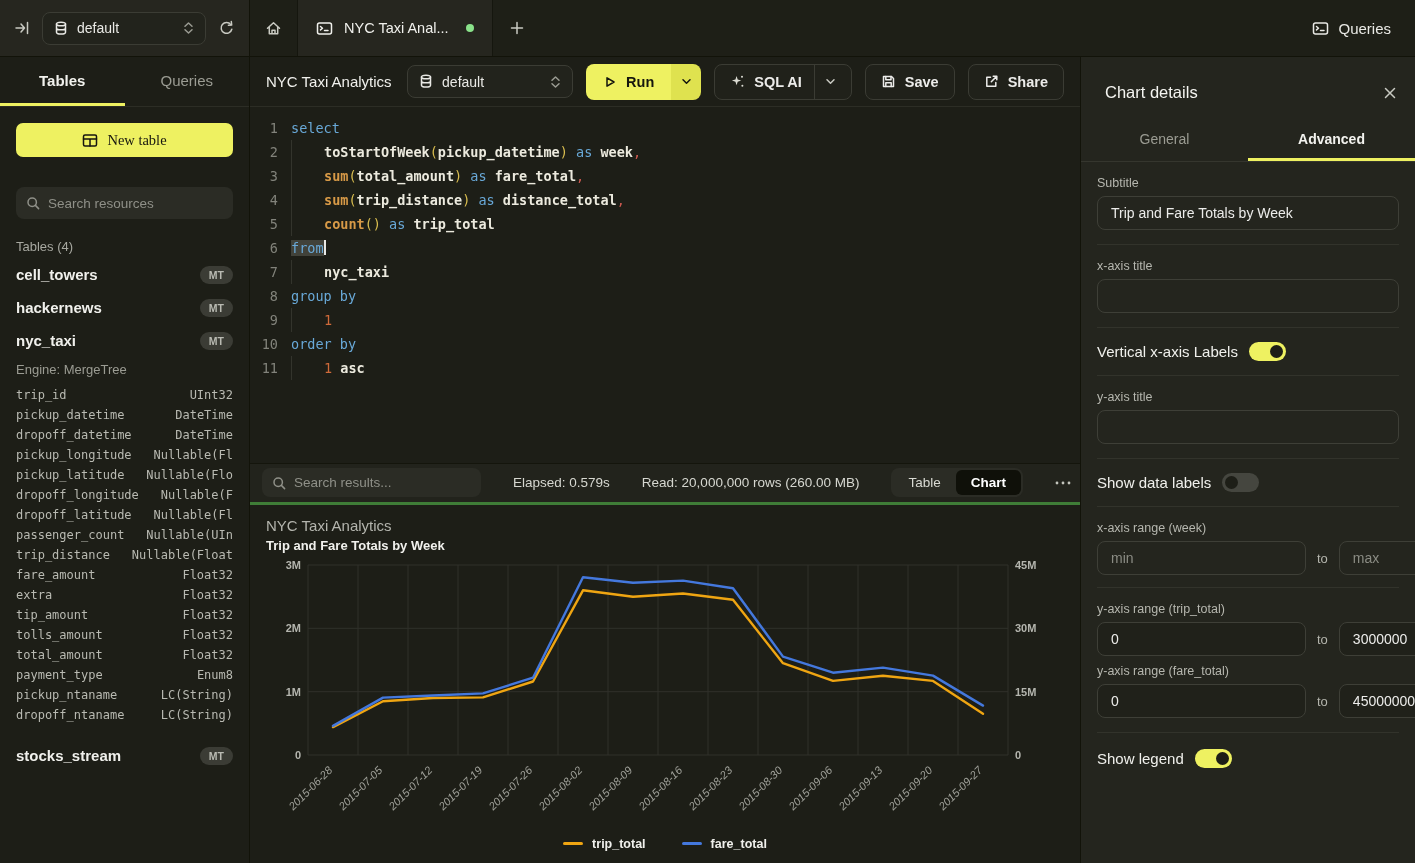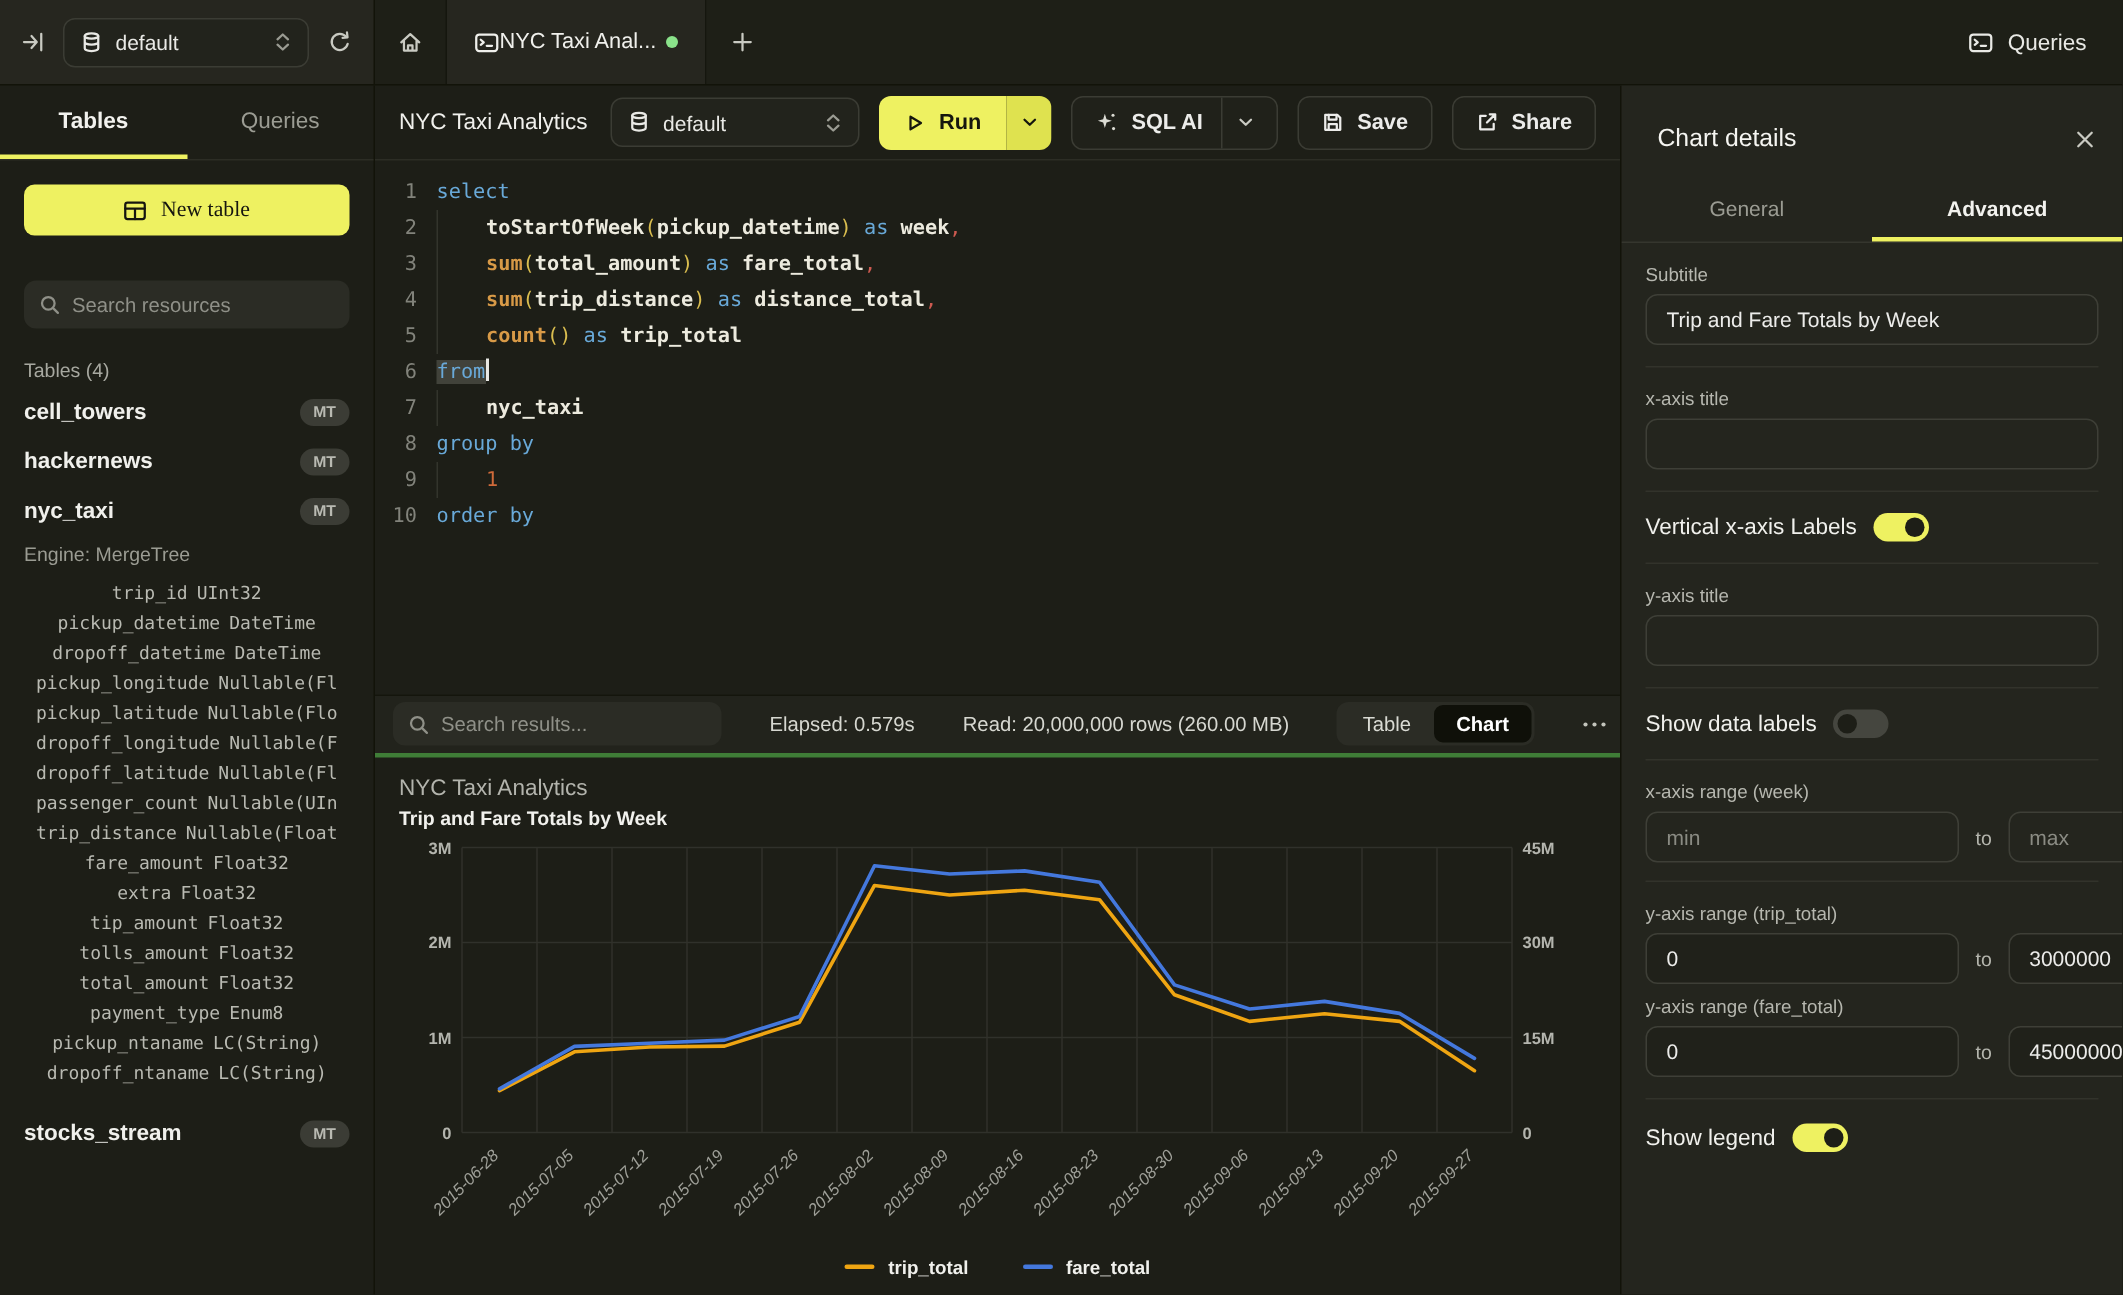--- a/index.html
+++ b/index.html
@@ -8,21 +8,21 @@
   svg.ic{display:block;stroke:currentColor;fill:none;stroke-width:1.5;stroke-linecap:round;stroke-linejoin:round}
 
   
   .topbar{height:57px;flex:none;display:flex;align-items:stretch;background:#1e1f17;border-bottom:1px solid #121309}
   .tb-left{width:250px;flex:none;display:flex;align-items:center;padding:0 14px;gap:12px;background:#26261f;border-right:1px solid #121309}
   .icon-btn{background:none;border:none;color:#c9cac2;display:flex;align-items:center;justify-content:center;cursor:pointer}
   .select{display:flex;align-items:center;gap:9px;background:#22231c;border:1px solid #3b3c34;border-radius:8px;height:33px;padding:0 11px;font-size:14px;color:#e9e9e5;cursor:pointer}
   .select .grow{flex:1}
   .tb-mid{flex:1;display:flex;align-items:stretch}
   .home-btn{width:48px;border-right:1px solid #15160e;color:#c9cac2}
-  .tab{display:flex;align-items:center;padding:0 18px;background:#26261f;border-right:1px solid #15160e;font-size:14.5px;color:#f0f0ec;cursor:pointer}
+  .tab{display:flex;align-items:center;gap:11px;padding:0 18px;background:#26261f;border-right:1px solid #15160e;font-size:14.5px;color:#f0f0ec;cursor:pointer}
   .green-dot{width:8px;height:8px;border-radius:50%;background:#8ae28a;margin-left:6px}
   .plus-btn{width:48px;color:#c9cac2}
   .tb-right{display:flex;align-items:center;padding:0 24px;gap:9px;color:#e9e9e5;font-size:15px;cursor:pointer}
 
   
   .bodyrow{flex:1;display:flex;min-height:0}
   .sidebar{width:250px;flex:none;border-right:1px solid #121309;display:flex;flex-direction:column}
   .main{width:830px;flex:none;display:flex;flex-direction:column;min-width:0}
   .panel{width:335px;flex:none;border-left:1px solid #121309;background:#24251e;display:flex;flex-direction:column;overflow:hidden}
 
@@ -34,21 +34,21 @@
   .new-table{width:100%;height:34px;background:#eef161;color:#16160f;border:none;border-radius:7px;font-size:14.5px;display:flex;align-items:center;justify-content:center;gap:9px;cursor:pointer;font-family:Liberation Serif, serif}
   .search-box{margin-top:30px;height:32px;background:#2b2c25;border-radius:8px;display:flex;align-items:center;gap:8px;padding:0 10px;color:#8f9088}
   .search-box input{flex:1;background:transparent;border:none;outline:none;color:#ececea;font-size:13.5px;font-family:inherit}
   .search-box input::placeholder{color:#8f9088}
   .section-label{margin:20px 0 4px;font-size:13px;color:#a7a8a0}
   .table-row{display:flex;align-items:center;justify-content:space-between;height:33px;cursor:pointer}
   .table-row .tname{font-size:15px;font-weight:600;color:#f0f0ec}
   .badge{background:#3b3c35;color:#b9bab2;font-size:10.5px;font-weight:700;border-radius:10px;padding:3px 9px}
   .engine-line{font-size:13px;color:#9b9c93;height:24px;display:flex;align-items:center}
   .cols{margin-top:4px}
-  .col-row{display:flex;justify-content:center;height:20px;align-items:center;font-family:"DejaVu Sans Mono",monospace;font-size:12px;color:#b9bab2;white-space:nowrap;overflow:hidden}
+  .col-row{display:flex;justify-content:space-between;height:20px;align-items:center;font-family:"DejaVu Sans Mono",monospace;font-size:12px;color:#b9bab2;white-space:nowrap;overflow:hidden}
   .col-row .ctype{margin-left:6px}
   .gap-row{height:14px}
 
   
   .query-header{height:50px;flex:none;display:flex;align-items:center;padding:0 16px;gap:13px;border-bottom:1px solid #2c2d25}
   .qtitle{font-size:15px;color:#f0f0ec;margin-right:auto}
   .obtn{display:flex;align-items:center;gap:9px;height:36px;padding:0 15px;border:1px solid #3b3c34;border-radius:8px;background:#20211a;color:#ececea;font-size:14.5px;font-weight:600;cursor:pointer;font-family:inherit}
   .run-btn{display:flex;height:36px;border-radius:8px;overflow:hidden;cursor:pointer}
   .run-main{background:#eef161;color:#15160e;display:flex;align-items:center;gap:9px;padding:0 17px;font-size:14.5px;font-weight:600}
   .run-caret{background:#dfe24f;width:30px;display:flex;align-items:center;justify-content:center;color:#15160e}
@@ -416,20 +416,24 @@
             <span class="gutter">8</span>
             <span class="ecode"><span class="tok kw">group by</span></span>
           </div>
           <div class="eline ind">
             <span class="gutter">9</span>
             <span class="ecode"><span class="tok num">1</span></span>
           </div>
           <div class="eline">
             <span class="gutter">10</span>
             <span class="ecode"><span class="tok kw">order by</span></span>
+          </div>
+          <div class="eline ind">
+            <span class="gutter">11</span>
+            <span class="ecode"><span class="tok num">1</span><span class="tok id"> asc</span></span>
           </div>
         </div>
 
       <div class="results-bar">
         <div class="rsearch">
           <span>
             <svg class="ic" width="14" height="14" viewBox="0 0 14 14">
                 <circle cx="6.2" cy="6.2" r="4.2"></circle>
                 <path d="M9.4 9.4 12.6 12.6"></path>
               </svg>

